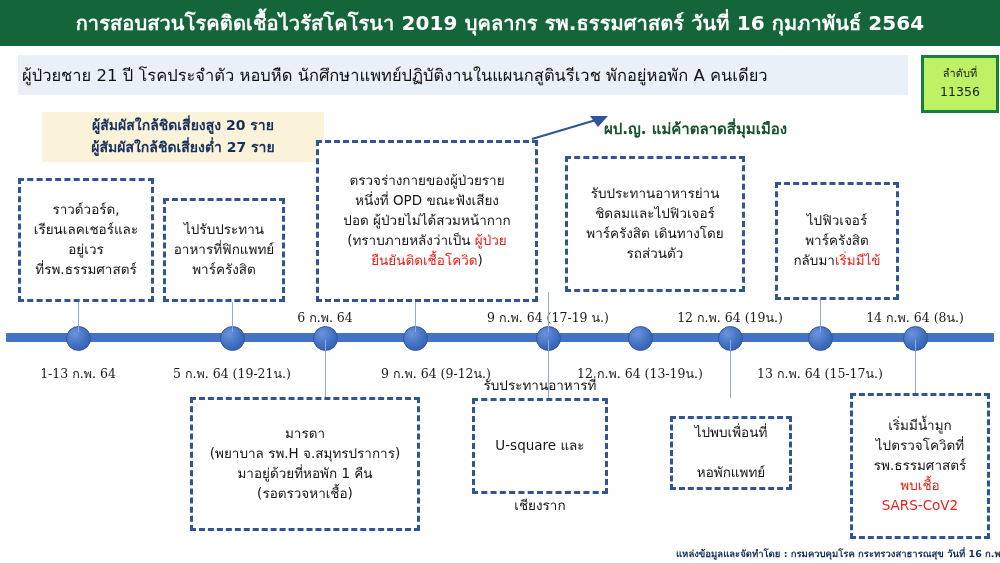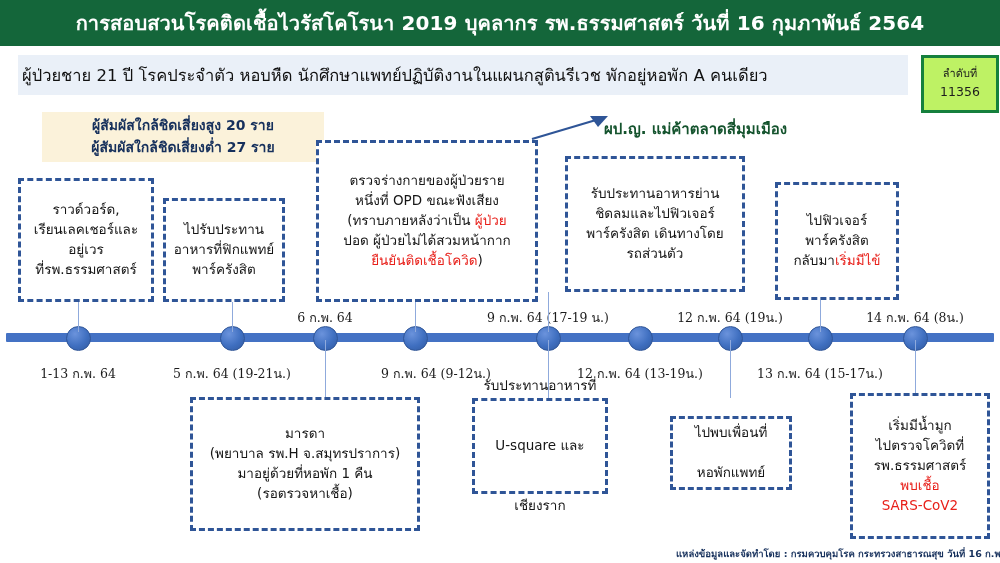--- a/index.html
+++ b/index.html
@@ -176,22 +176,22 @@
         <span class="ln"><span>ที่รพ.ธรรมศาสตร์</span></span>
       </div>
       <div class="dbox" style="left: 163px; top: 198px; width: 122px; height: 104px;">
         <span class="ln"><span>ไปรับประทาน</span></span>
         <span class="ln"><span>อาหารที่ฟิกแพทย์</span></span>
         <span class="ln"><span>พาร์ครังสิต</span></span>
       </div>
       <div class="dbox" style="left: 316px; top: 140px; width: 222px; height: 162px;">
         <span class="ln"><span>ตรวจร่างกายของผู้ป่วยราย</span></span>
         <span class="ln"><span>หนึ่งที่ OPD ขณะฟังเสียง</span></span>
+        <span class="ln"><span>ปอด ผู้ป่วยไม่ได้สวมหน้ากาก</span></span>
         <span class="ln"><span>(ทราบภายหลังว่าเป็น </span><span class="red">ผู้ป่วย</span></span>
-        <span class="ln"><span>ปอด ผู้ป่วยไม่ได้สวมหน้ากาก</span></span>
         <span class="ln"><span class="red">ยืนยันติดเชื้อโควิด</span><span>)</span></span>
       </div>
       <div class="dbox" style="left: 565px; top: 156px; width: 180px; height: 136px;">
         <span class="ln"><span>รับประทานอาหารย่าน</span></span>
         <span class="ln"><span>ชิดลมและไปฟิวเจอร์</span></span>
         <span class="ln"><span>พาร์ครังสิต เดินทางโดย</span></span>
         <span class="ln"><span>รถส่วนตัว</span></span>
       </div>
       <div class="dbox" style="left: 775px; top: 182px; width: 124px; height: 118px;">
         <span class="ln"><span>ไปฟิวเจอร์</span></span>

